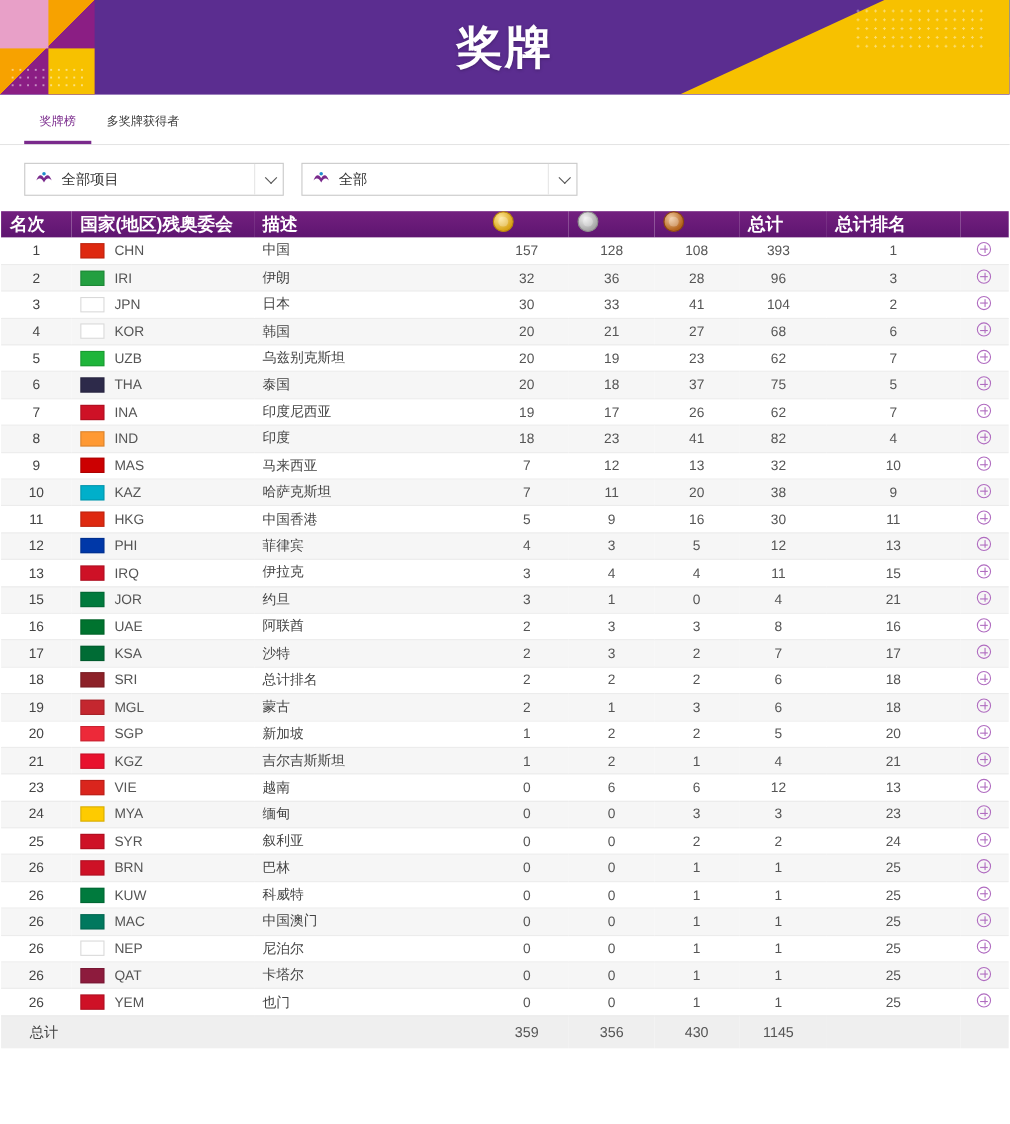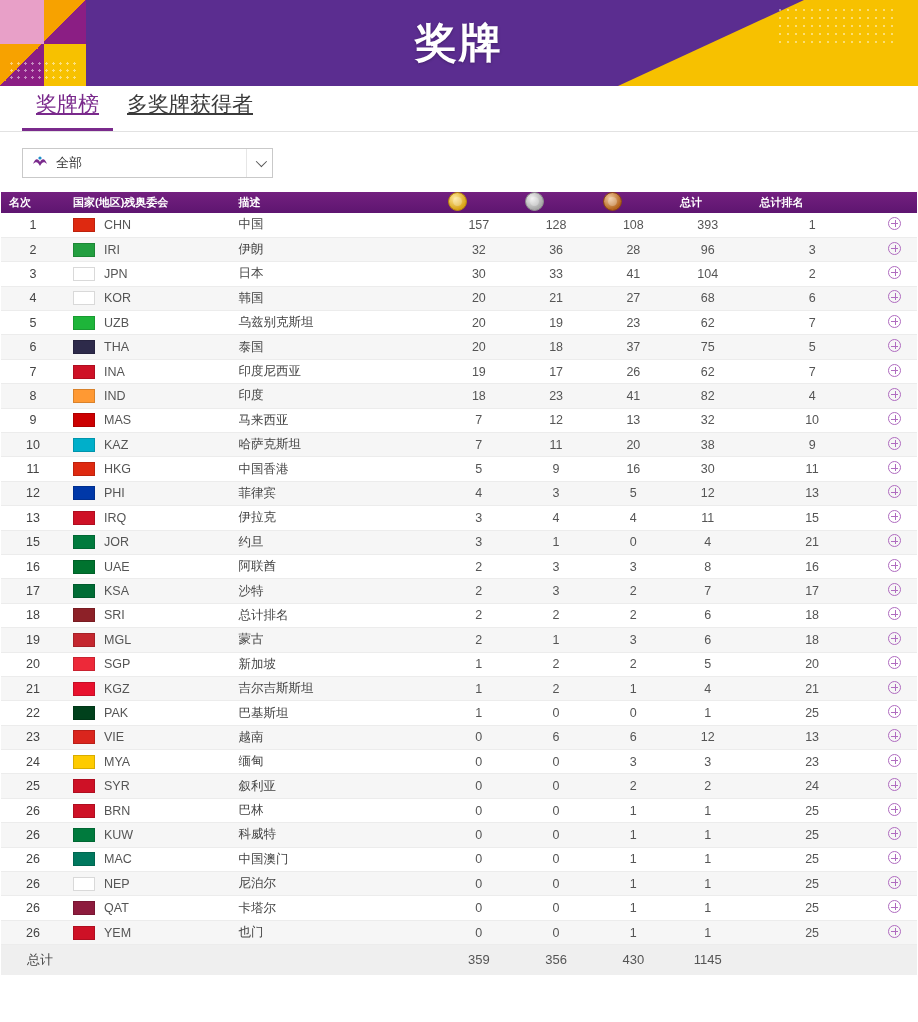--- a/index.html
+++ b/index.html
@@ -66,27 +66,26 @@
   
   .tabs {
     display: flex;
     align-items: flex-end;
     border-bottom: 1px solid #e2e2e2;
     padding: 0 22px;
     height: 46px;
     background: #fff;
   }
   .tab {
-    font-size: 21px;
+    font-size: 11px;
     color: #3b3b3b;
     padding: 12px 14px 10px 14px;
     cursor: pointer;
     border-bottom: 3px solid transparent;
     white-space: nowrap;
-    text-decoration: underline;
   }
   .tab.active {
     color: #7a2a8c;
     border-bottom-color: #7a2a8c;
     font-weight: normal;
   }
 
   
   .filters {
     display: flex;
@@ -133,21 +132,21 @@
   table.medals {
     width: calc(100% - 2px);
     margin: 0 1px;
     border-collapse: collapse;
     font-size: 12.5px;
   }
   table.medals thead th {
     background: #6a1b7a;
     background: linear-gradient(180deg, #73207f 0%, #5e1570 100%);
     color: #fff;
-    font-size: 11px;
+    font-size: 16px;
     font-weight: bold;
     text-align: left;
     height: 20px;
     padding: 0 8px;
     vertical-align: middle;
   }
   th.c-rank { width: 58px; text-align: left; padding-left: 26px; }
   th.c-noc  { width: 150px; }
   th.c-desc { width: 190px; margin-left: 27px; }
   th.c-medal{ width: 70px; text-align: center; }
@@ -242,20 +241,30 @@
   <div class="dots"></div>
   <div class="banner-title">奖牌</div>
 </div>
 
 <div class="tabs">
   <div class="tab active">奖牌榜</div>
   <div class="tab">多奖牌获得者</div>
 </div>
 
 <div class="filters">
+  <div class="select-box w1">
+    <span class="sel-icon">
+      <svg width="18" height="16" viewBox="0 0 18 16">
+        <path d="M2 9 C4 3 7 3 9 7 C11 3 14 3 16 9 C13 6 11 7 9 11 C7 7 5 6 2 9 Z" fill="#7a2a8c"></path>
+        <circle cx="9" cy="3" r="1.6" fill="#1f8ecb"></circle>
+      </svg>
+    </span>
+    <span class="sel-label">全部项目</span>
+    <span class="sel-caret"></span>
+  </div>
   <div class="select-box w2">
     <span class="sel-icon">
       <svg width="18" height="16" viewBox="0 0 18 16">
         <path d="M2 9 C4 3 7 3 9 7 C11 3 14 3 16 9 C13 6 11 7 9 11 C7 7 5 6 2 9 Z" fill="#7a2a8c"></path>
         <circle cx="9" cy="3" r="1.6" fill="#1f8ecb"></circle>
       </svg>
     </span>
     <span class="sel-label">全部</span>
     <span class="sel-caret"></span>
   </div>
@@ -496,31 +505,20 @@
         <td class="noc"><span class="flag" style="background:#e8112d"></span><span class="code">KGZ</span></td>
         <td class="desc">吉尔吉斯斯坦</td>
         <td class="medal">1</td>
         <td class="medal">2</td>
         <td class="medal">1</td>
         <td class="total">4</td>
         <td class="trank">21</td>
         <td class="act"><span class="plus"></span></td>
       </tr>
       <tr class="row">
-        <td class="rank">22</td>
-        <td class="noc"><span class="flag" style="background:#01411c"></span><span class="code">PAK</span></td>
-        <td class="desc">巴基斯坦</td>
-        <td class="medal">1</td>
-        <td class="medal">0</td>
-        <td class="medal">0</td>
-        <td class="total">1</td>
-        <td class="trank">25</td>
-        <td class="act"><span class="plus"></span></td>
-      </tr>
-      <tr class="row">
         <td class="rank">23</td>
         <td class="noc"><span class="flag" style="background:#da251d"></span><span class="code">VIE</span></td>
         <td class="desc">越南</td>
         <td class="medal">0</td>
         <td class="medal">6</td>
         <td class="medal">6</td>
         <td class="total">12</td>
         <td class="trank">13</td>
         <td class="act"><span class="plus"></span></td>
       </tr>

